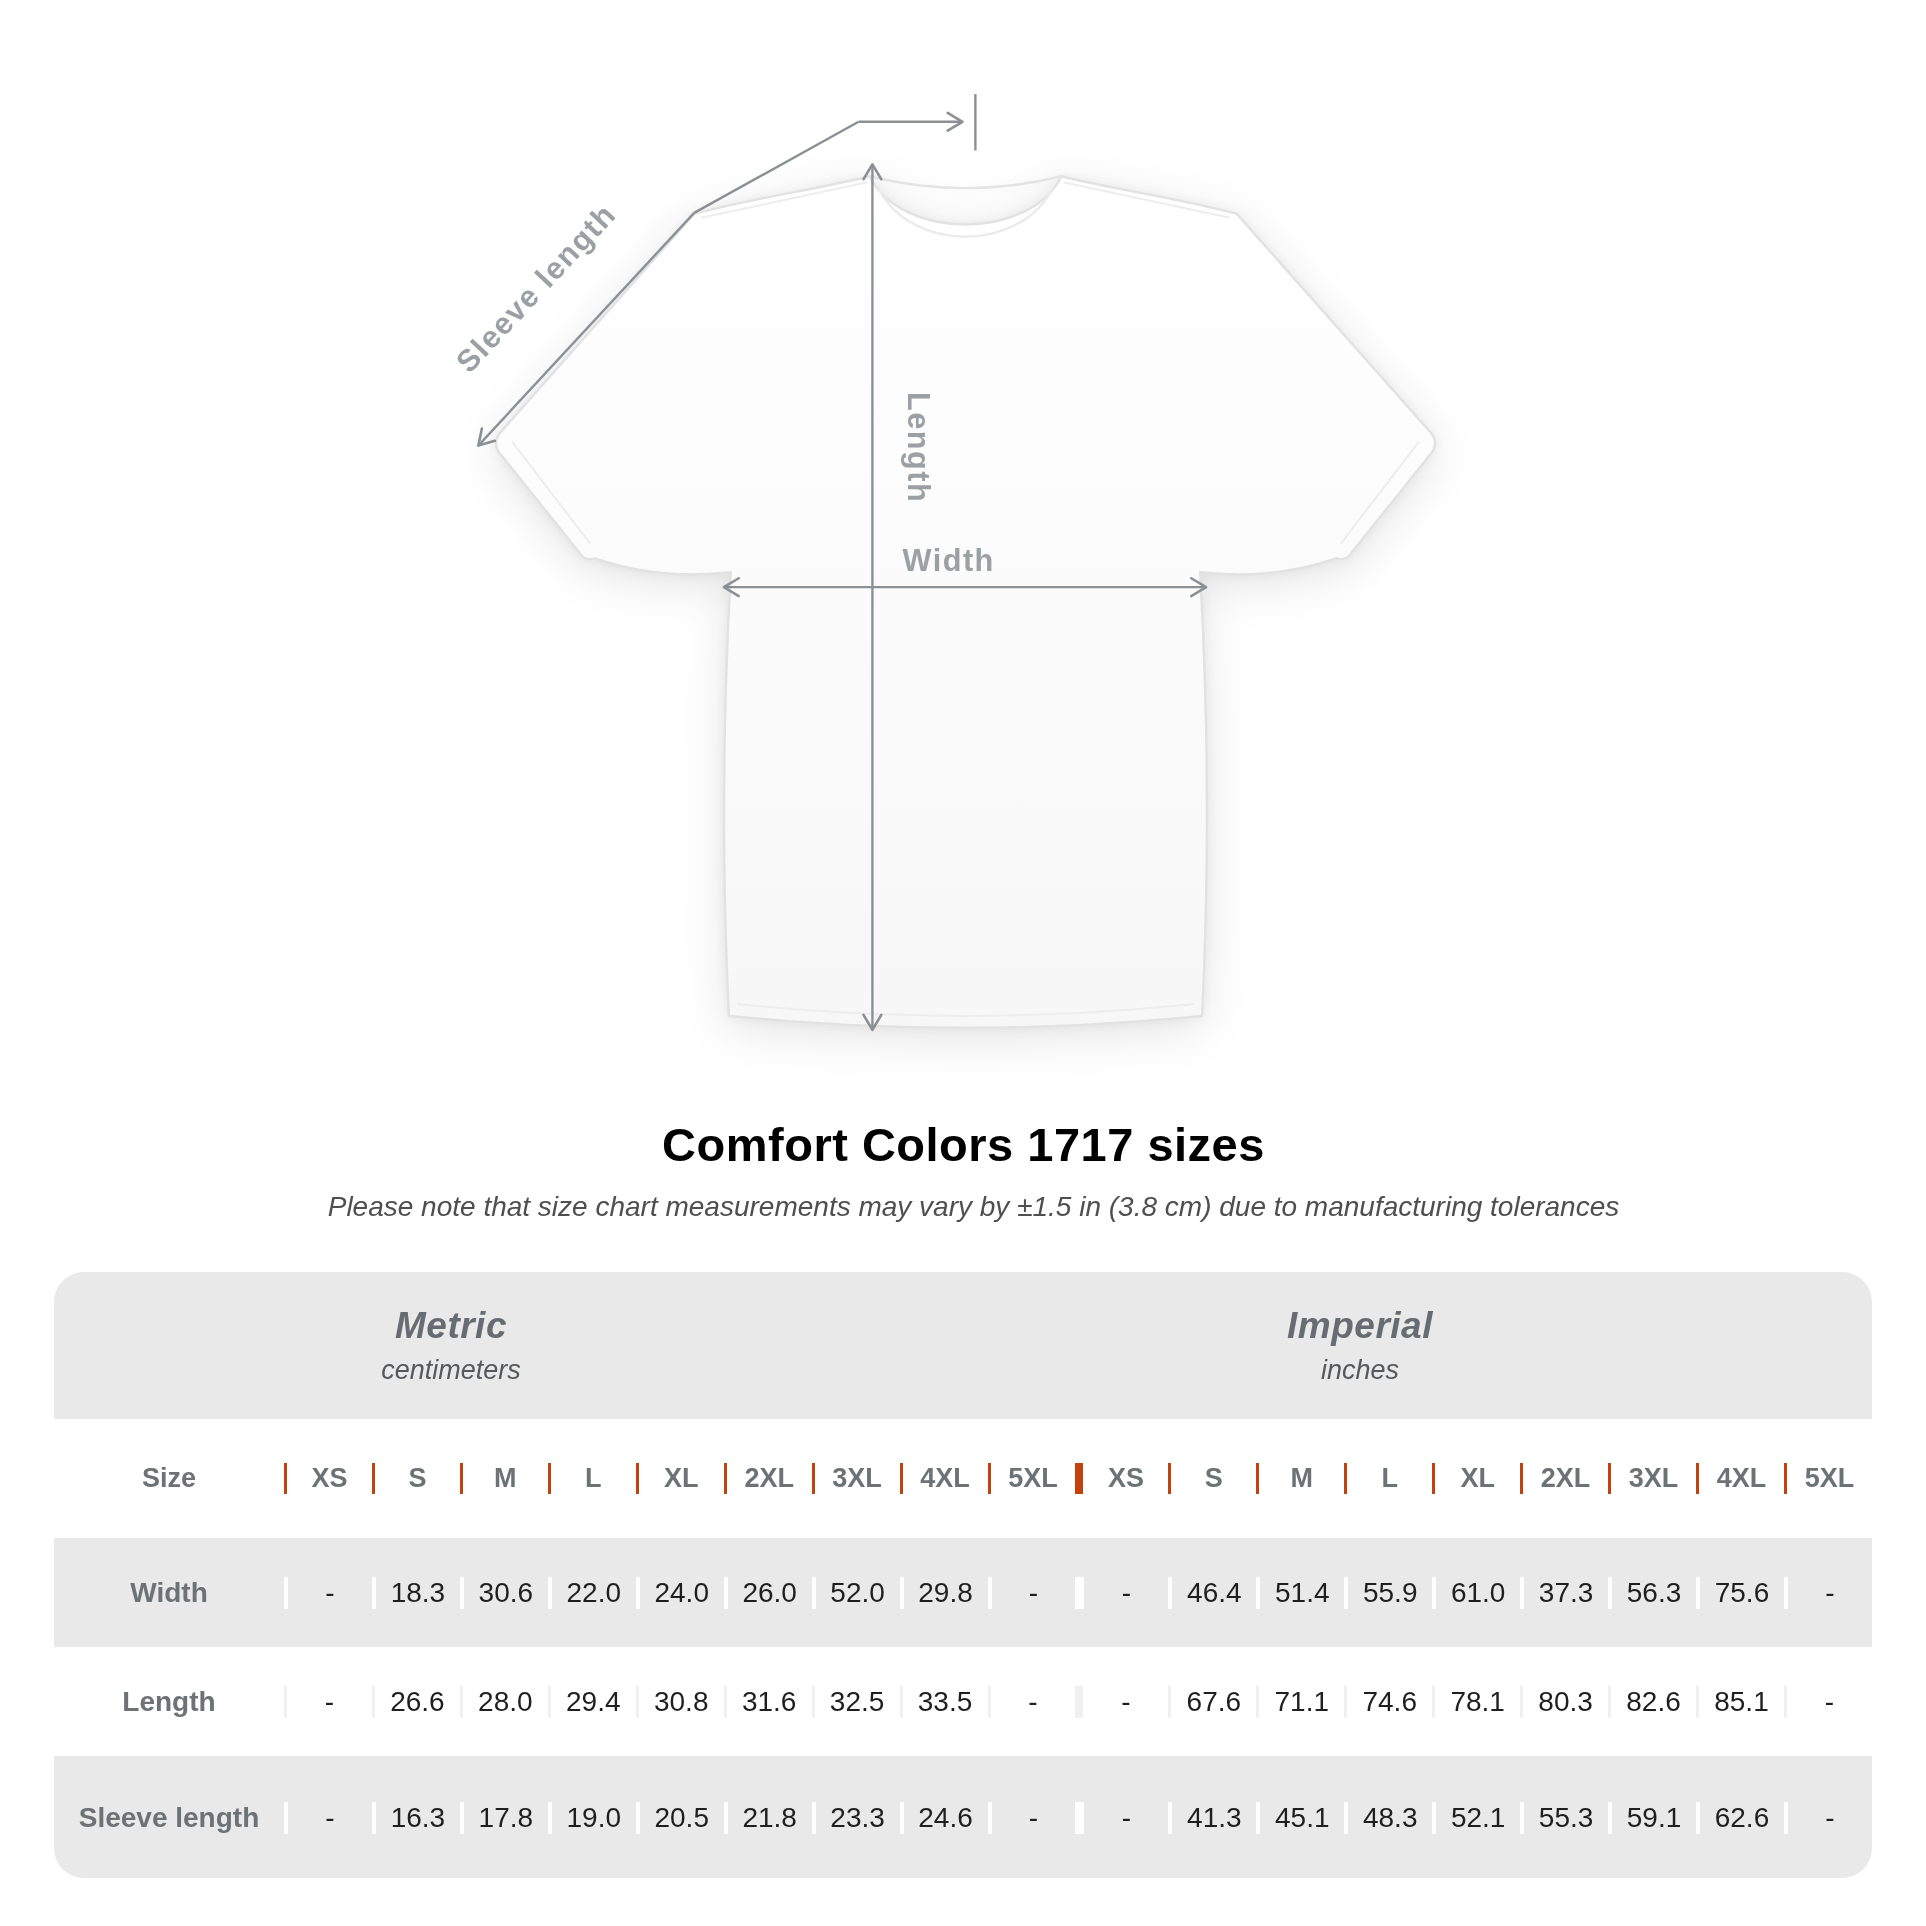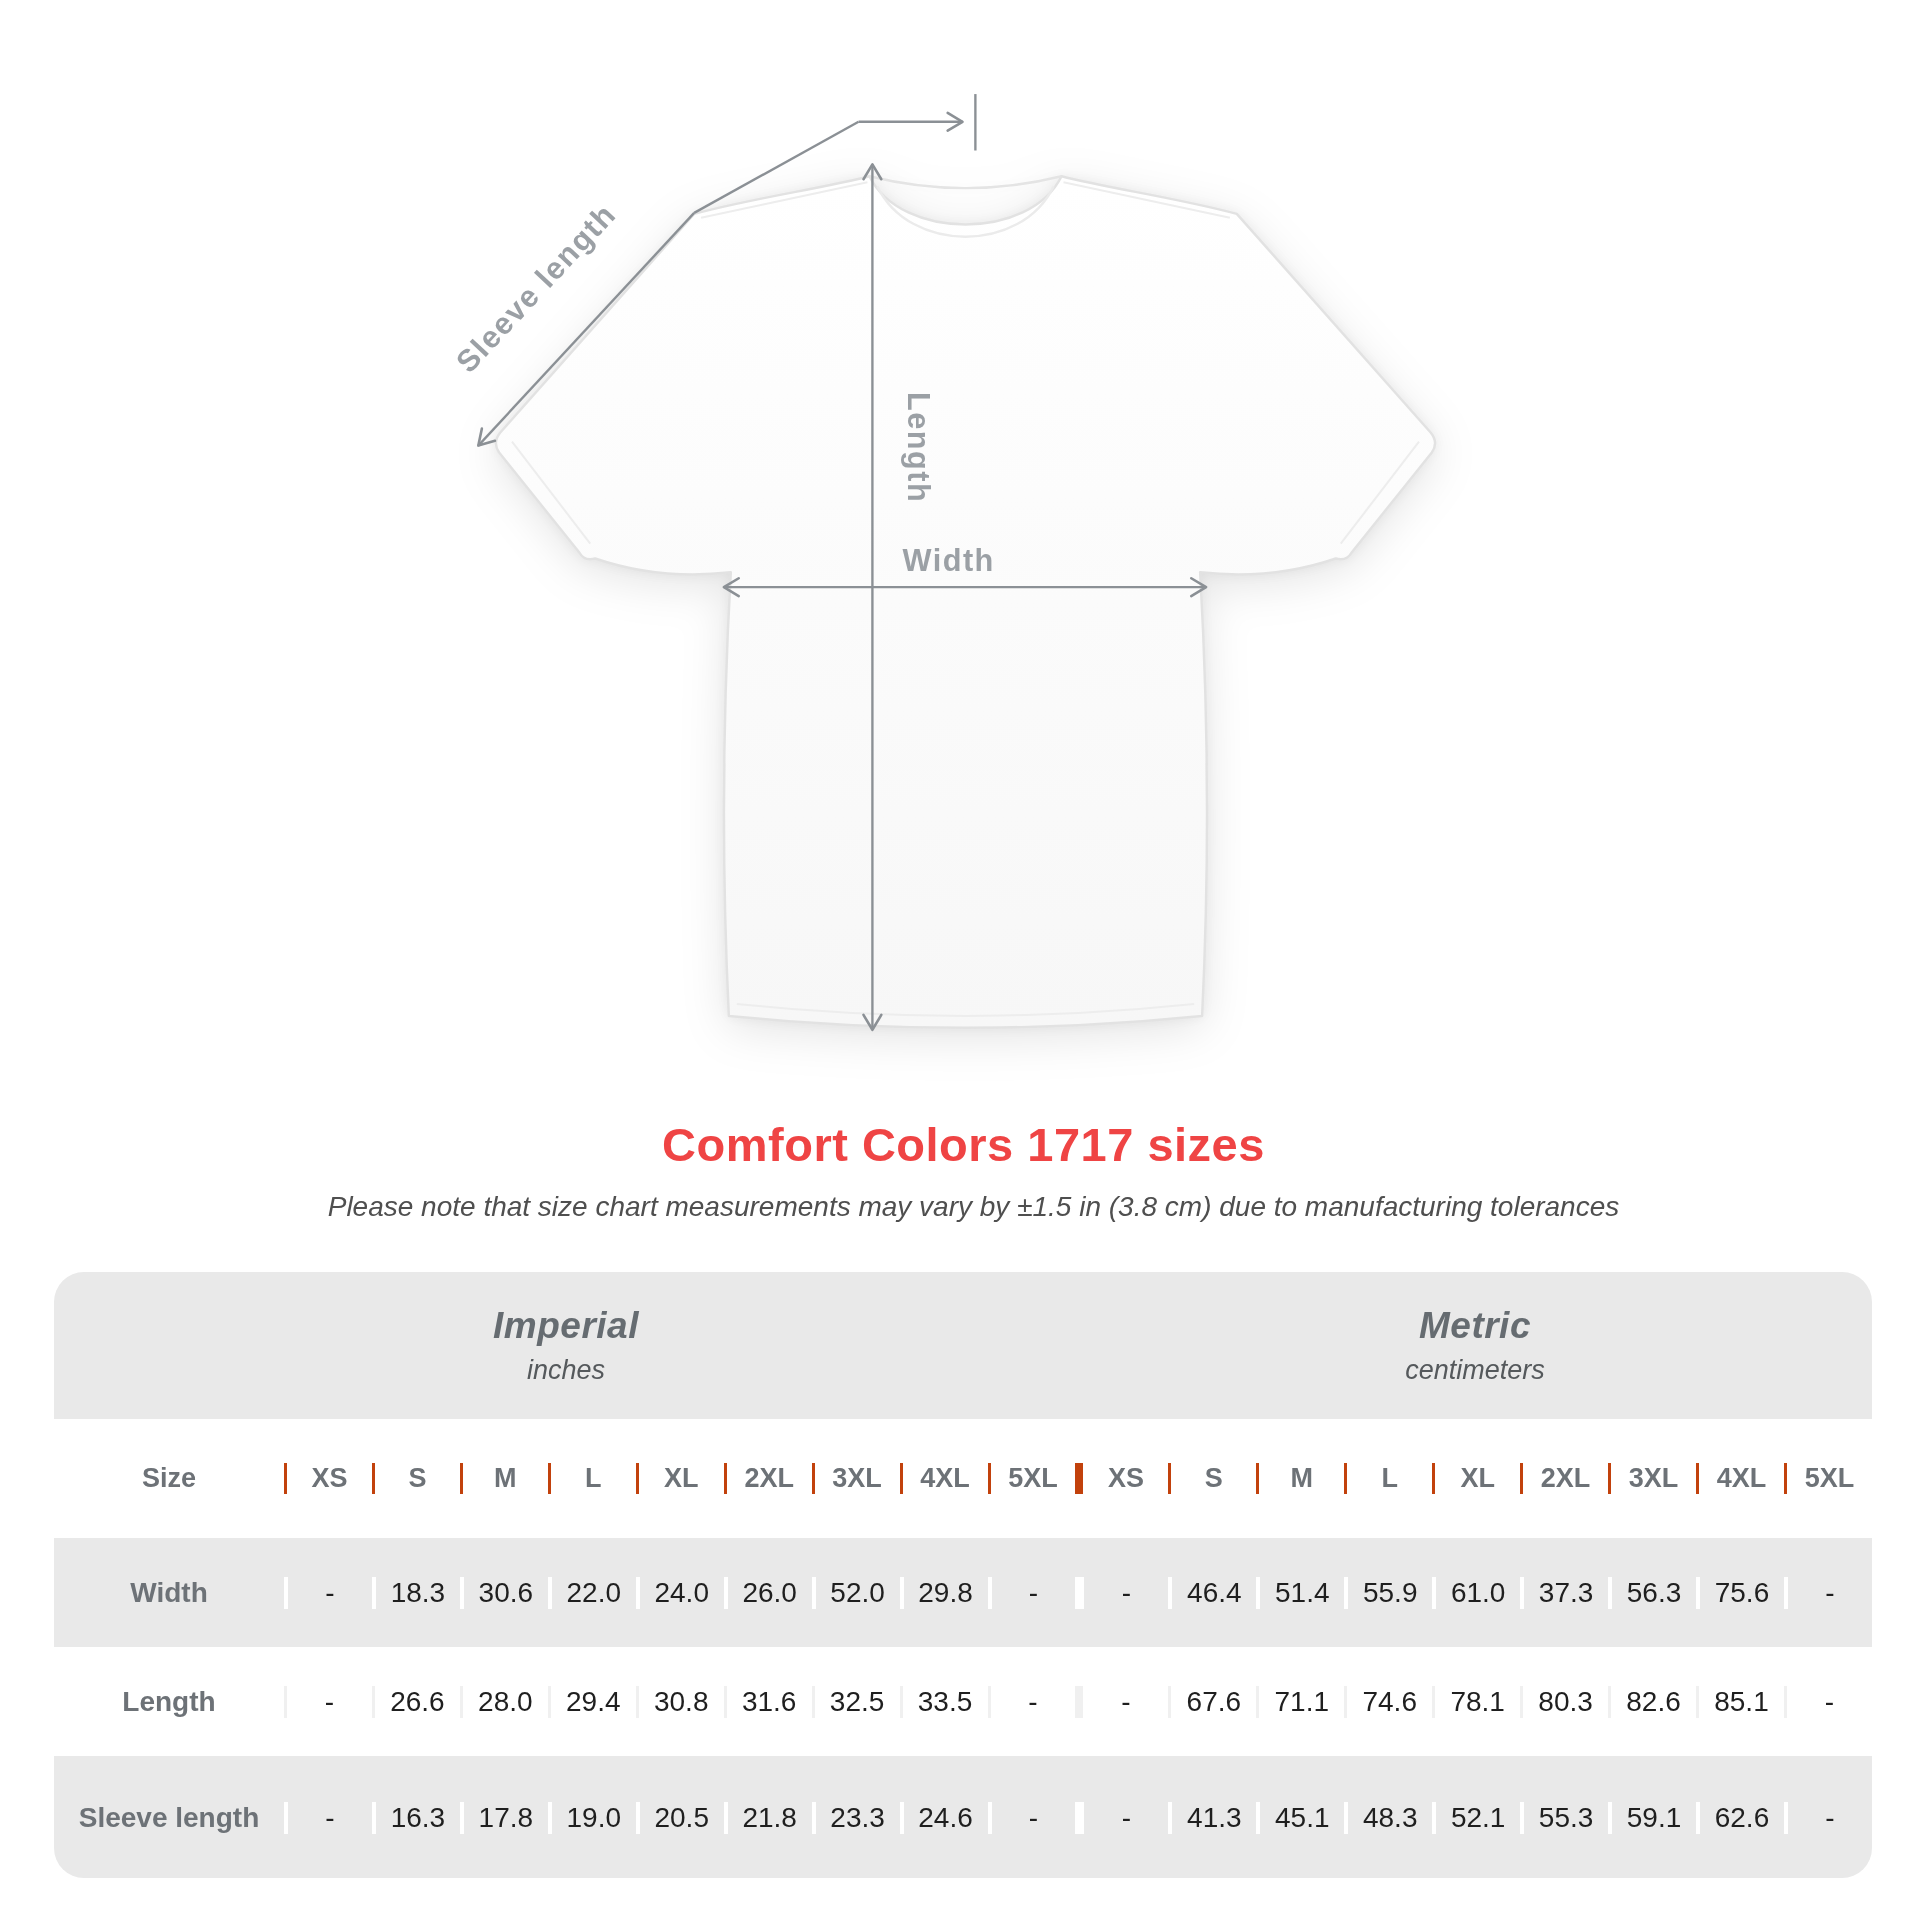--- a/index.html
+++ b/index.html
@@ -12,21 +12,21 @@
 
   
   #diagram{position:absolute;left:0;top:0;}
   .shirt-group{filter:drop-shadow(0 10px 22px rgba(0,0,0,0.10)) drop-shadow(0 0 6px rgba(0,0,0,0.05));}
   .mline{stroke:#8b9095;stroke-width:2.4;fill:none;}
   .mlabel{font-family:"Liberation Sans","DejaVu Sans",sans-serif;font-size:31px;font-weight:700;fill:#9ba0a5;letter-spacing:1.5px;text-anchor:middle;}
 
   
   .chart-title{
     position:absolute;left:0;top:1117px;width:100%;
-    text-align:center;font-size:47px;font-weight:700;color:#ef4444;letter-spacing:0.5px;
+    text-align:center;font-size:47px;font-weight:700;color:#000000;letter-spacing:0.5px;
   }
   .chart-subtitle{
     position:absolute;left:10px;top:1191px;width:100%;
     text-align:center;font-size:28px;font-style:italic;color:#4f4f4f;
   }
 
   
   .size-table{
     position:absolute;left:54px;top:1272px;width:1818px;height:606px;
     border-radius:30px;overflow:hidden;background:#ffffff;
@@ -121,27 +121,27 @@
     <text class="mlabel" x="958" y="577">Width</text>
   </g>
 </svg>
 
 <div class="chart-title">Comfort Colors 1717 sizes</div>
 <div class="chart-subtitle">Please note that size chart measurements may vary by ±1.5 in (3.8 cm) due to manufacturing tolerances</div>
 
 <div class="size-table">
 
   <div class="band">
+    <div class="band-half band-right">
+      <div class="band-title">Metric</div>
+      <div class="band-sub">centimeters</div>
+    </div>
     <div class="band-half band-left">
       <div class="band-title">Imperial</div>
       <div class="band-sub">inches</div>
-    </div>
-    <div class="band-half band-right">
-      <div class="band-title">Metric</div>
-      <div class="band-sub">centimeters</div>
     </div>
   </div>
 
   <div class="trow hdr">
     <div class="c lab">Size</div>
     <div class="c">XS</div>
     <div class="c">S</div>
     <div class="c">M</div>
     <div class="c">L</div>
     <div class="c">XL</div>

